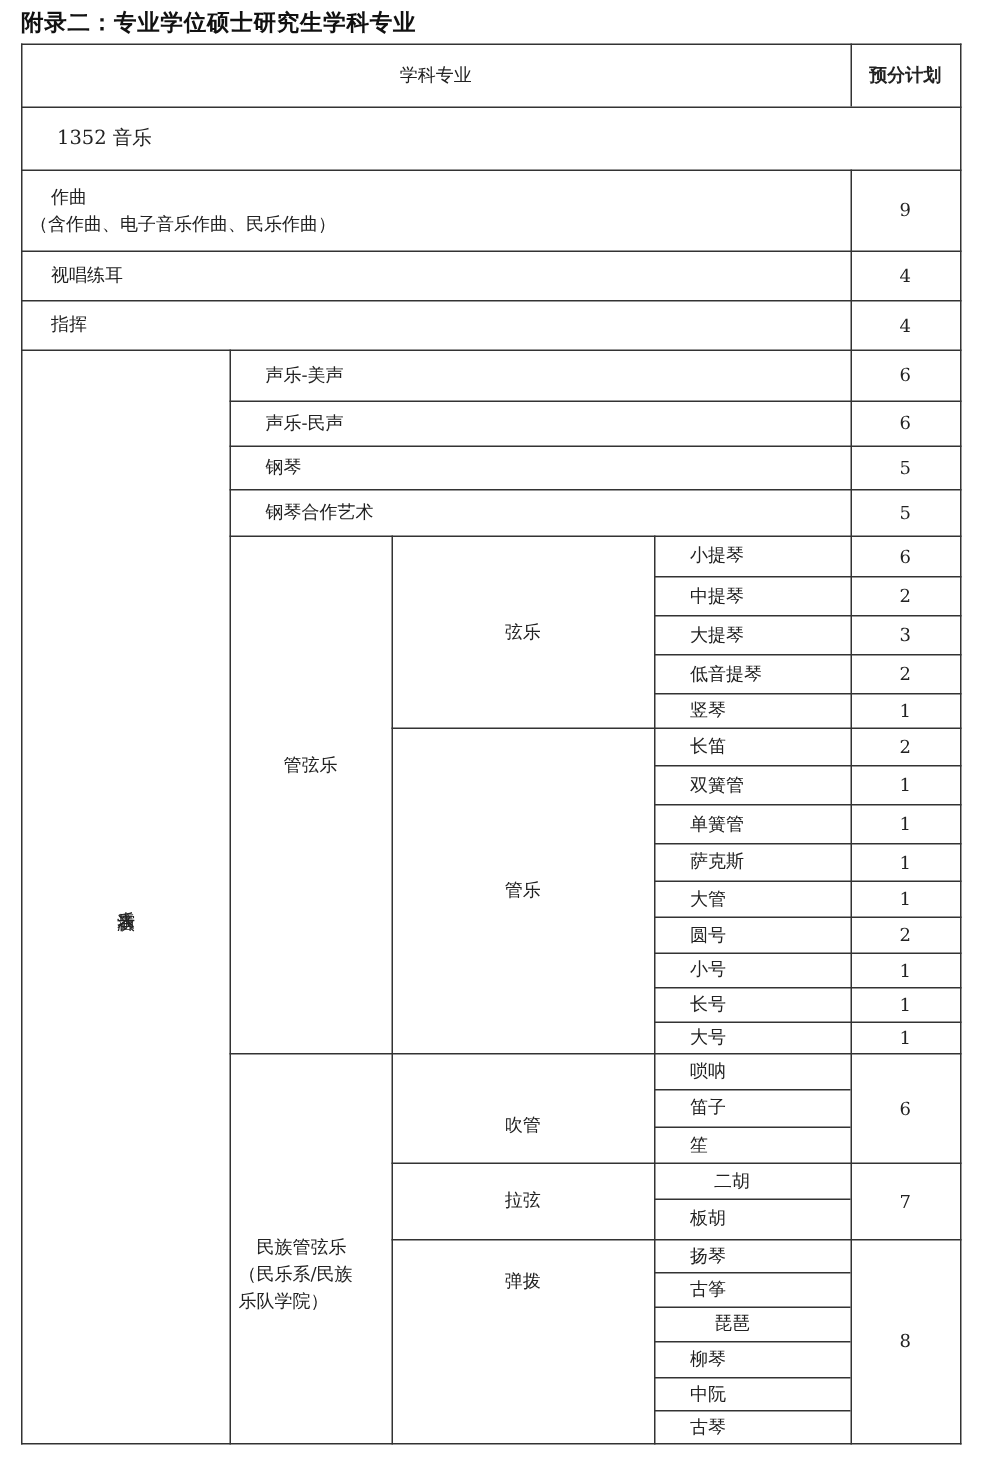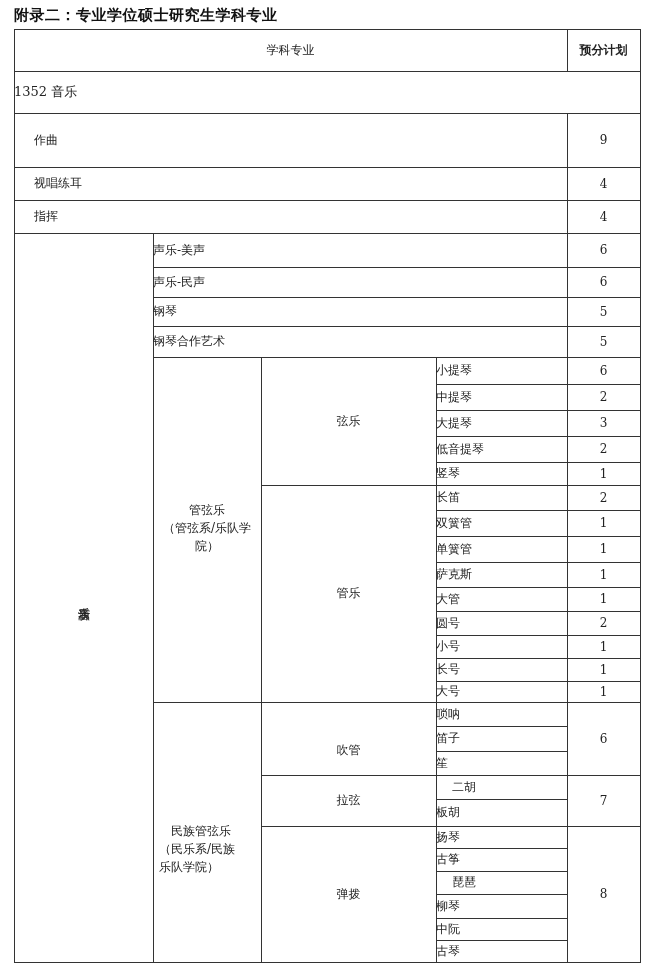--- a/index.html
+++ b/index.html
@@ -2,21 +2,21 @@
 <html><head>
 <meta charset="utf-8">
 <style>
   html,body{margin:0;padding:0;background:#fff;}
   body{width:654px;height:971px;position:relative;overflow:hidden;font-family:"DejaVu Serif","Liberation Serif",serif;color:#222;}
   .title{position:absolute;left:14px;top:6px;font-size:15px;font-weight:bold;color:#111;letter-spacing:0.5px;}
   .cell{position:absolute;box-sizing:border-box;font-size:12px;display:flex;align-items:center;}
   .hl{position:absolute;background:#333;height:1px;}
   .vl{position:absolute;background:#333;width:1px;}
   .c{justify-content:center;text-align:center;}
-  .l{justify-content:flex-start;padding-left:0;}
+  .l{justify-content:flex-start;padding-left:24px;}
   .vert{writing-mode:vertical-rl;letter-spacing:0;}
   .multi{flex-direction:column;align-items:flex-start;justify-content:center;line-height:18px;}
   .multic{flex-direction:column;justify-content:flex-start;align-items:center;line-height:18px;}
 </style>
 </head>
 <body>
 
 <div class="title">附录二：专业学位硕士研究生学科专业</div>
 
 <div>
@@ -68,20 +68,21 @@
   <div class="vl" style="left:261px;top:357px;height:606px;"></div>
   <div class="vl" style="left:436px;top:357px;height:606px;"></div>
 
   <div class="cell c" style="left:14px;top:29px;width:553px;height:42px;">学科专业</div>
   <div class="cell c" style="left:567px;top:29px;width:73px;height:42px;font-weight:bold;">预分计划</div>
 
   <div class="cell l" style="left:14px;top:71px;width:626px;height:42px;font-size:13px;">1352 音乐</div>
 
   <div class="cell multi" style="left:14px;top:113px;width:553px;height:54px;padding-left:6px;">
     <span style="padding-left:14px">作曲</span>
+    <span>（含作曲、电子音乐作曲、民乐作曲）</span>
   </div>
   <div class="cell c" style="left:567px;top:113px;width:73px;height:54px;">9</div>
 
   <div class="cell l" style="left:14px;top:167px;width:553px;height:33px;padding-left:20px;">视唱练耳</div>
   <div class="cell c" style="left:567px;top:167px;width:73px;height:33px;">4</div>
 
   <div class="cell l" style="left:14px;top:200px;width:553px;height:33px;padding-left:20px;">指挥</div>
   <div class="cell c" style="left:567px;top:200px;width:73px;height:33px;">4</div>
 
   <div class="cell c vert" style="left:14px;top:233px;width:139px;height:729px;">音乐表演</div>
@@ -90,21 +91,20 @@
   <div class="cell c" style="left:567px;top:233px;width:73px;height:34px;">6</div>
   <div class="cell l" style="left:153px;top:267px;width:414px;height:30px;">声乐-民声</div>
   <div class="cell c" style="left:567px;top:267px;width:73px;height:30px;">6</div>
   <div class="cell l" style="left:153px;top:297px;width:414px;height:29px;">钢琴</div>
   <div class="cell c" style="left:567px;top:297px;width:73px;height:29px;">5</div>
   <div class="cell l" style="left:153px;top:326px;width:414px;height:31px;">钢琴合作艺术</div>
   <div class="cell c" style="left:567px;top:326px;width:73px;height:31px;">5</div>
 
   <div class="cell multic" style="left:153px;top:357px;width:108px;height:345px;padding-top:144px;">
     <span>管弦乐</span>
-    <span style="width:92px;text-align:center;word-break:break-all;">（管弦系/乐队学院）</span>
   </div>
   <div class="cell c" style="left:261px;top:357px;width:175px;height:128px;">弦乐</div>
   <div class="cell c" style="left:261px;top:485px;width:175px;height:217px;">管乐</div>
 
   <div class="cell l" style="left:436px;top:357px;width:131px;height:27px;">小提琴</div>
   <div class="cell c" style="left:567px;top:357px;width:73px;height:27px;">6</div>
   <div class="cell l" style="left:436px;top:384px;width:131px;height:26px;">中提琴</div>
   <div class="cell c" style="left:567px;top:384px;width:73px;height:26px;">2</div>
   <div class="cell l" style="left:436px;top:410px;width:131px;height:26px;">大提琴</div>
   <div class="cell c" style="left:567px;top:410px;width:73px;height:26px;">3</div>
@@ -132,21 +132,21 @@
   <div class="cell l" style="left:436px;top:681px;width:131px;height:21px;">大号</div>
   <div class="cell c" style="left:567px;top:681px;width:73px;height:21px;">1</div>
 
   <div class="cell multi" style="left:153px;top:702px;width:108px;height:260px;justify-content:flex-start;padding-top:120px;padding-left:6px;">
     <span style="padding-left:12px">民族管弦乐</span>
     <span>（民乐系/民族</span>
     <span>乐队学院）</span>
   </div>
   <div class="cell c" style="left:261px;top:702px;width:175px;height:73px;margin-top:12px;">吹管</div>
   <div class="cell c" style="left:261px;top:775px;width:175px;height:51px;">拉弦</div>
-  <div class="cell c" style="left:261px;top:826px;width:175px;height:136px;">弹拨</div>
+  <div class="cell c" style="left:261px;top:786px;width:175px;height:136px;">弹拨</div>
 
   <div class="cell l" style="left:436px;top:702px;width:131px;height:24px;">唢呐</div>
   <div class="cell l" style="left:436px;top:726px;width:131px;height:25px;">笛子</div>
   <div class="cell l" style="left:436px;top:751px;width:131px;height:24px;">笙</div>
   <div class="cell c" style="left:567px;top:702px;width:73px;height:73px;">6</div>
 
   <div class="cell l" style="left:436px;top:775px;width:131px;height:24px;margin-left:16px;">二胡</div>
   <div class="cell l" style="left:436px;top:799px;width:131px;height:27px;">板胡</div>
   <div class="cell c" style="left:567px;top:775px;width:73px;height:51px;">7</div>
 

